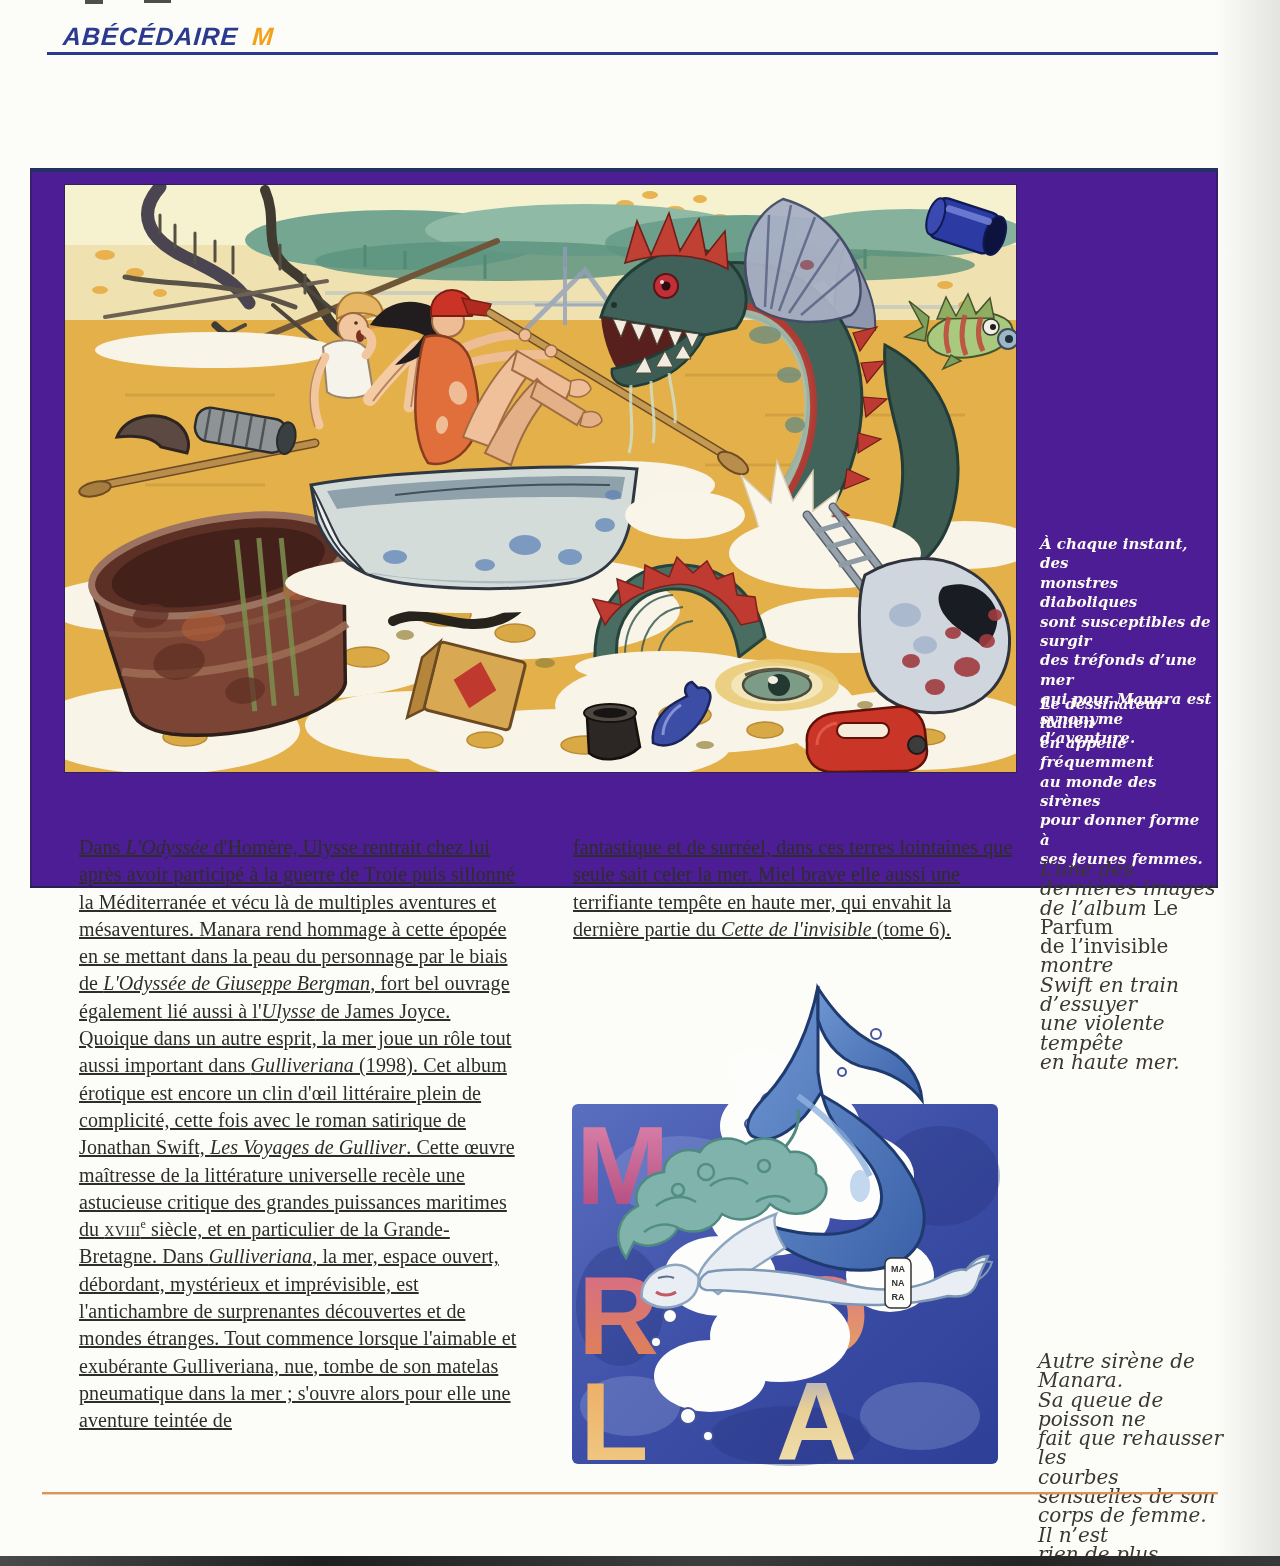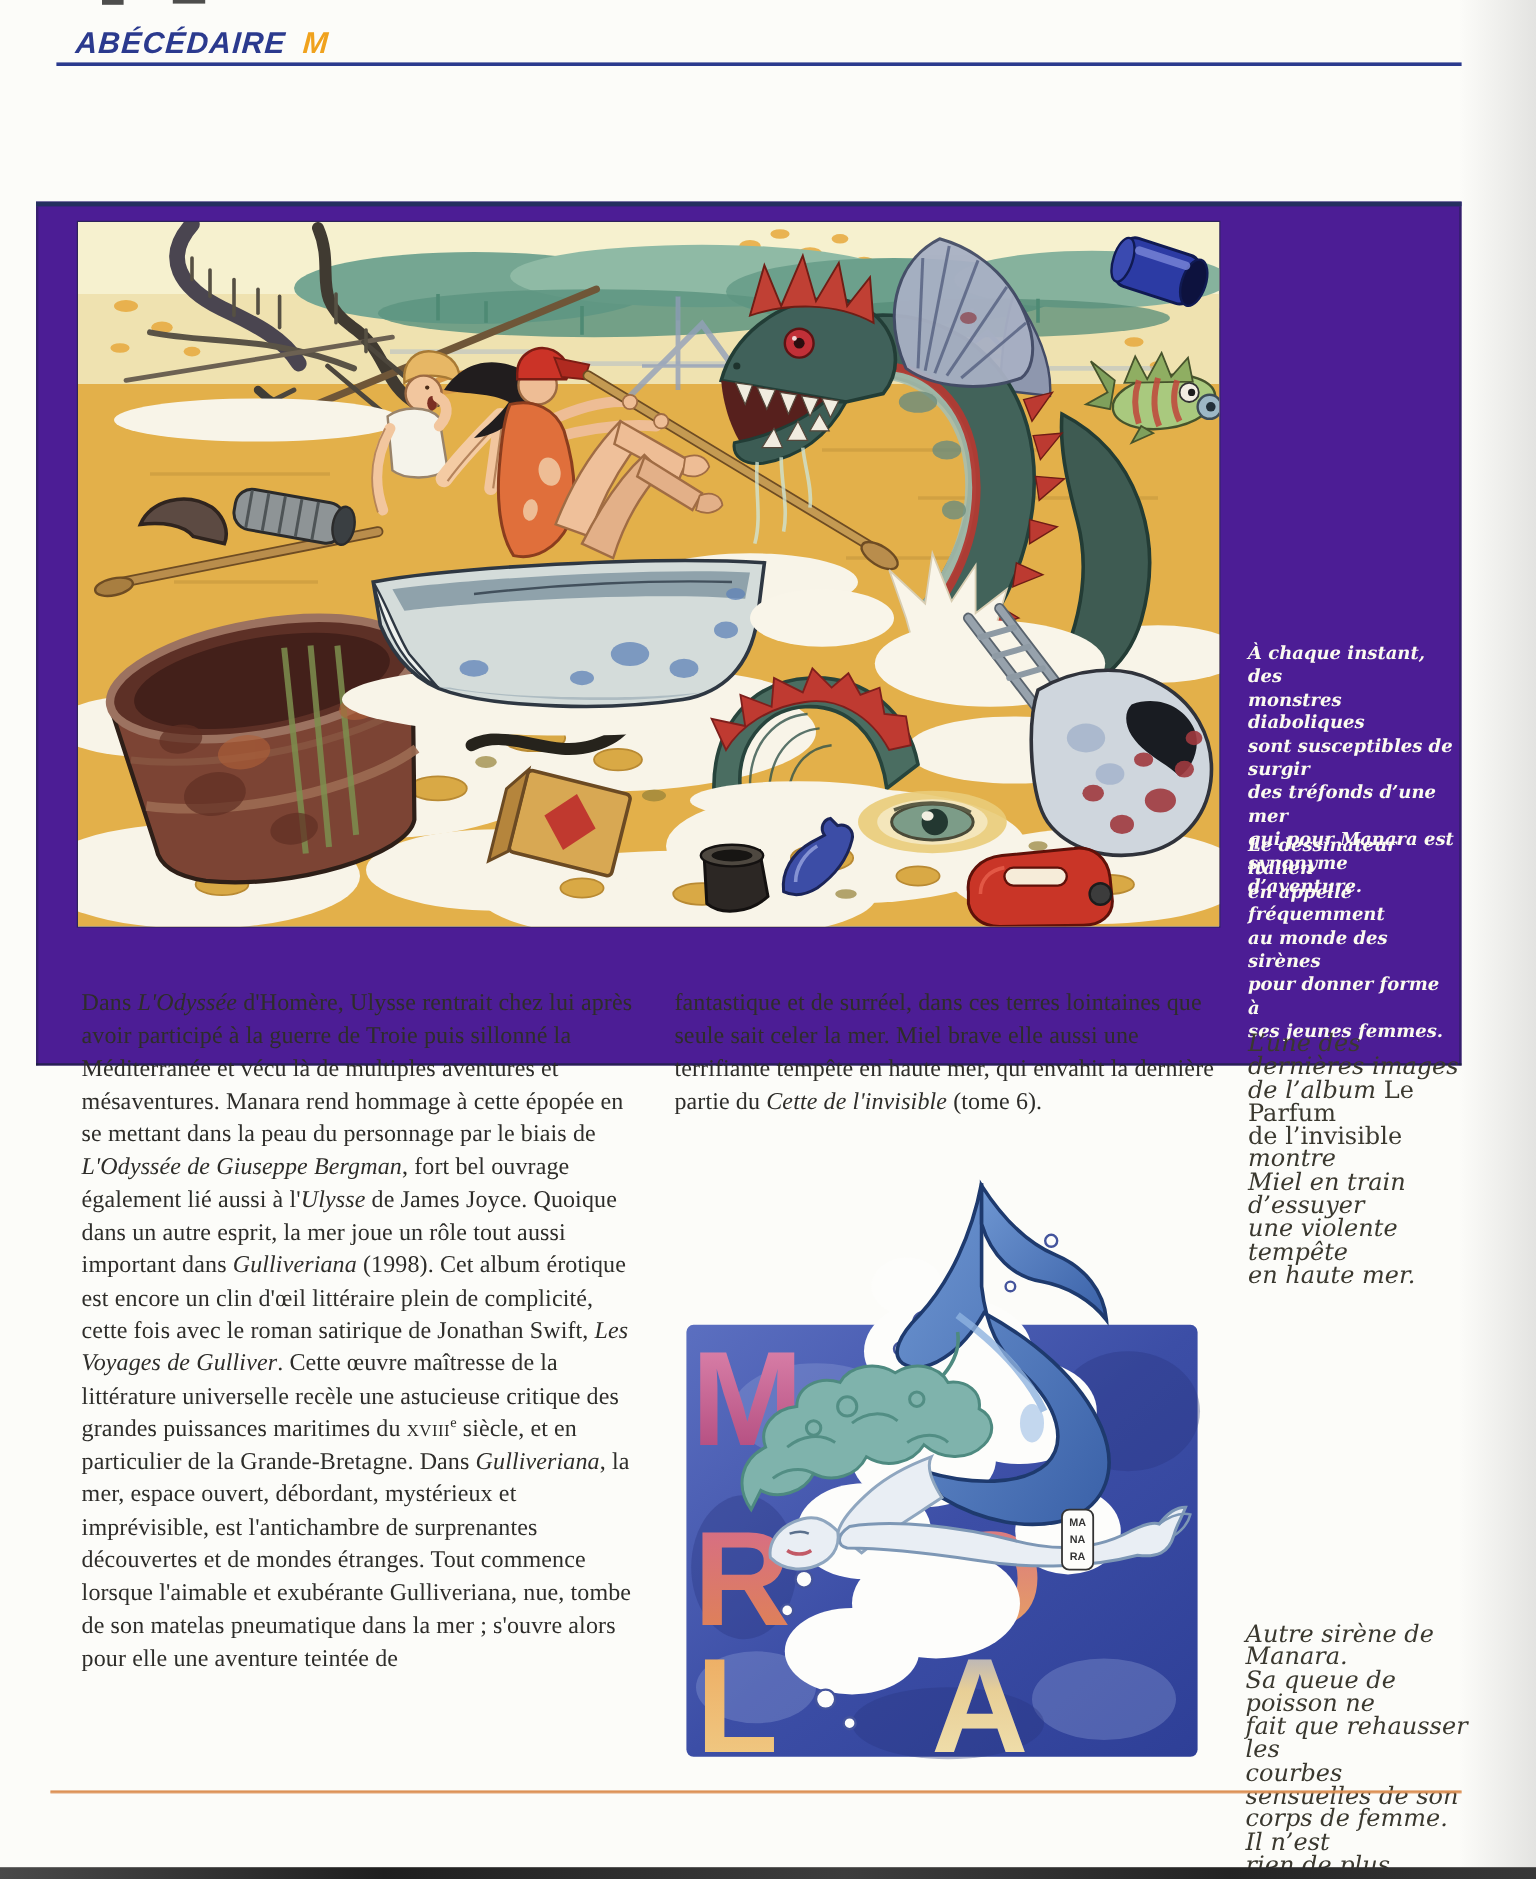--- a/index.html
+++ b/index.html
@@ -28,21 +28,21 @@
         box-shadow:0 0 0 1px rgba(15,40,33,.5);}
   .hero-art svg{display:block;}
   .hero-cap{position:absolute;left:1010px;width:172px;color:#fbfbf0;
         font-family:"DejaVu Serif",serif;font-style:italic;font-weight:bold;
         font-size:15px;line-height:19.4px;white-space:pre-line;}
   .cap1{top:363px;} .cap2{top:523px;}
 
   
   .col{position:absolute;top:818px;width:474px;font-size:20px;line-height:27.3px;
        color:#2e2d2a;letter-spacing:.1px;}
-  .col p{margin:5px;}
+  .col p{margin:16px;text-decoration:underline;}
   .col1{left:63px;} .col2{left:557px;}
   .sc{font-variant:small-caps;letter-spacing:.4px;}
   sup{font-size:.6em;vertical-align:super;line-height:0;}
 
   
   .note{position:absolute;width:186px;color:#3a382f;font-family:"DejaVu Serif",serif;
         font-size:20px;line-height:19.3px;white-space:pre-line;font-style:italic;font-weight:500;}
   .note i{font-style:italic;} .note .rom{font-style:normal;}
   .note1{left:1040px;top:860px;} .note2{left:1038px;top:1352px;}
 
@@ -501,21 +501,21 @@
       <p><span>Dans </span><i>L'Odyssée</i><span> d'Homère, Ulysse rentrait chez lui après avoir participé à la guerre de Troie puis sillonné la Méditerranée et vécu là de multiples aventures et mésaventures. Manara rend hommage à cette épopée en se mettant dans la peau du personnage par le biais de </span><i>L'Odyssée de Giuseppe Bergman</i><span>, fort bel ouvrage également lié aussi à l'</span><i>Ulysse</i><span> de James Joyce. Quoique dans un autre esprit, la mer joue un rôle tout aussi important dans </span><i>Gulliveriana</i><span> (1998). Cet album érotique est encore un clin d'œil littéraire plein de complicité, cette fois avec le roman satirique de Jonathan Swift, </span><i>Les Voyages de Gulliver</i><span>. Cette œuvre maîtresse de la littérature universelle recèle une astucieuse critique des grandes puissances maritimes du </span><span class="sc">xviii</span><sup>e</sup><span> siècle, et en particulier de la Grande-Bretagne. Dans </span><i>Gulliveriana</i><span>, la mer, espace ouvert, débordant, mystérieux et imprévisible, est l'antichambre de surprenantes découvertes et de mondes étranges. Tout commence lorsque l'aimable et exubérante Gulliveriana, nue, tombe de son matelas pneumatique dans la mer ; s'ouvre alors pour elle une aventure teintée de</span></p>
     </div>
     <div class="col col2">
       <p><span>fantastique et de surréel, dans ces terres lointaines que seule sait celer la mer. Miel brave elle aussi une terrifiante tempête en haute mer, qui envahit la dernière partie du </span><i>Cette de l'invisible</i><span> (tome 6).</span></p>
     </div>
   </main>
 
   <aside class="note note1"><i>L’une des dernières images
 de l’album </i><span class="rom">Le Parfum
 de l’invisible</span><i> montre
-Miel en train d’essuyer
+Swift en train d’essuyer
 une violente tempête
 en haute mer.</i></aside>
   <aside class="note note2"><i>Autre sirène de Manara.
 Sa queue de poisson ne
 fait que rehausser les
 courbes sensuelles de son
 corps de femme. Il n’est
 rien de plus érotique
 qu’une sirène folâtre.</i></aside>
 

